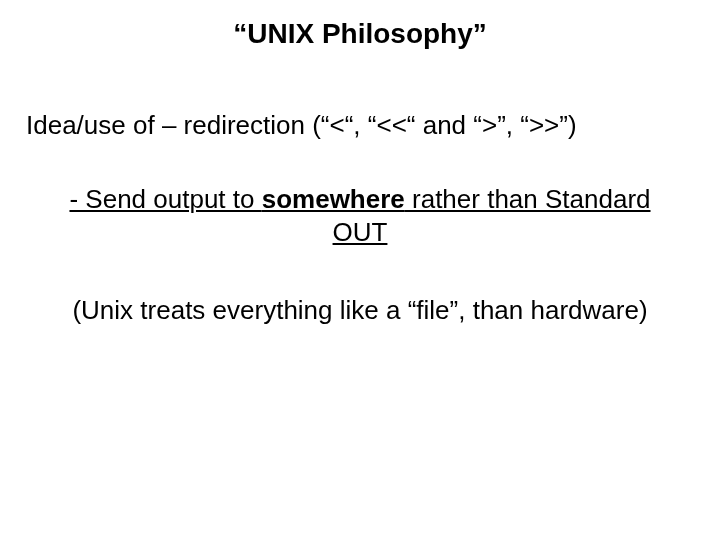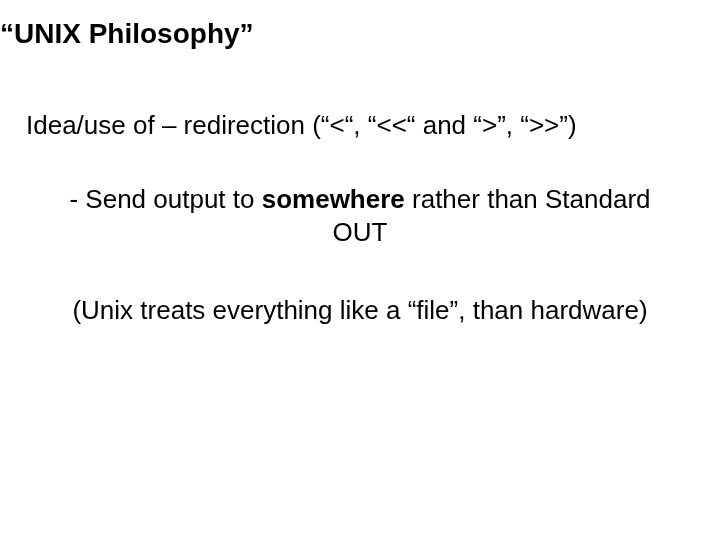--- a/index.html
+++ b/index.html
@@ -12,20 +12,21 @@
       color: #000000;
       overflow: hidden;
     }
     .slide {
       width: 720px;
       height: 540px;
       position: relative;
       box-sizing: border-box;
     }
     .title {
+      text-align: center;
       font-weight: bold;
       font-size: 28px;
       margin-top: 18px;
     }
     .subtitle {
       font-size: 26px;
       margin-top: 60px;
       margin-left: 26px;
       margin-right: 18px;
     }
@@ -34,20 +35,21 @@
       text-align: center;
       margin-left: 60px;
       margin-right: 60px;
       line-height: 1.25;
     }
     .bullet1 {
       margin-top: 48px;
     }
     .bullet2 {
       margin-top: 42px;
+      text-decoration: underline;
     }
     .footnote {
       font-size: 26px;
       text-align: center;
       margin-top: 46px;
       margin-left: 60px;
       margin-right: 60px;
       line-height: 1.25;
     }
     b {

